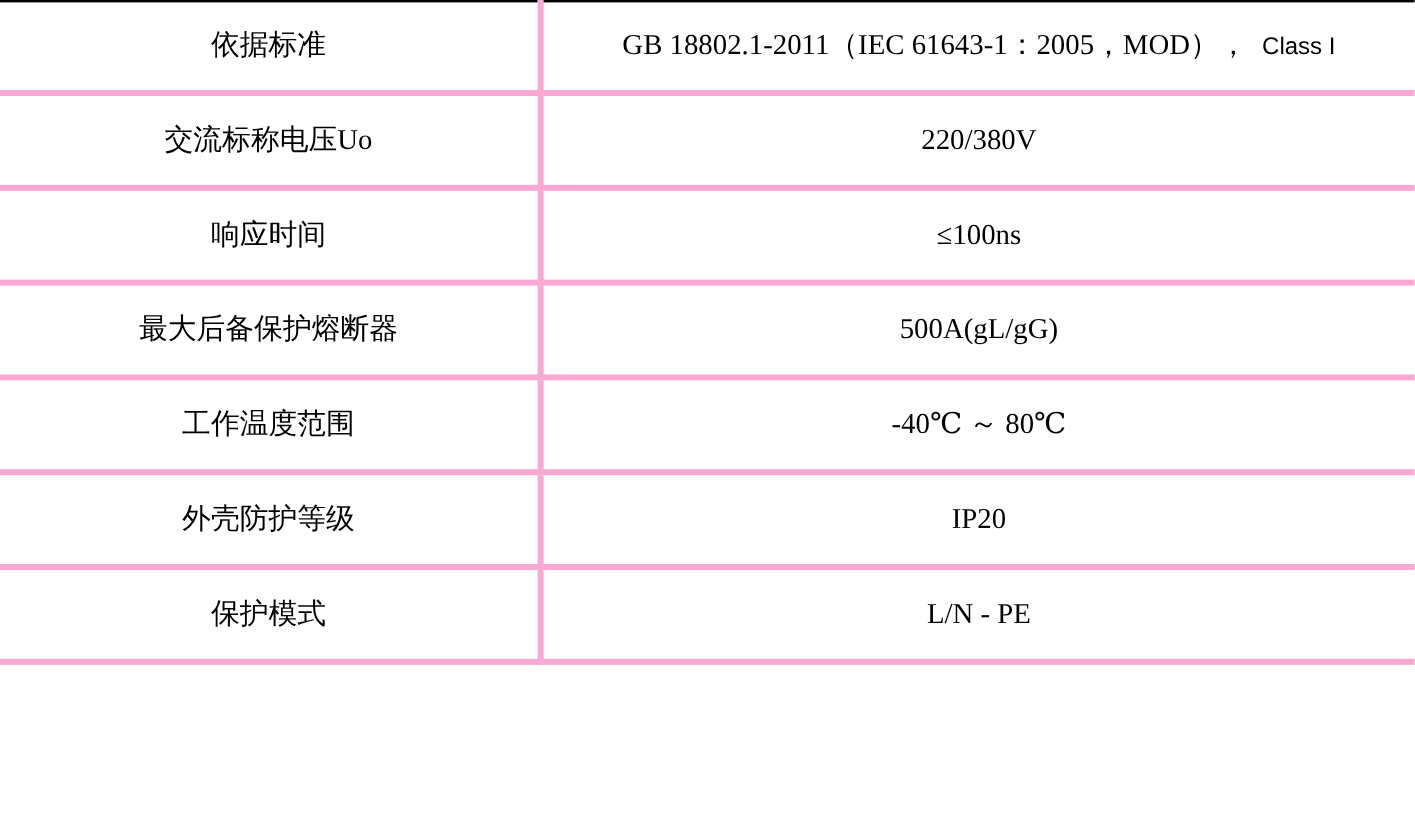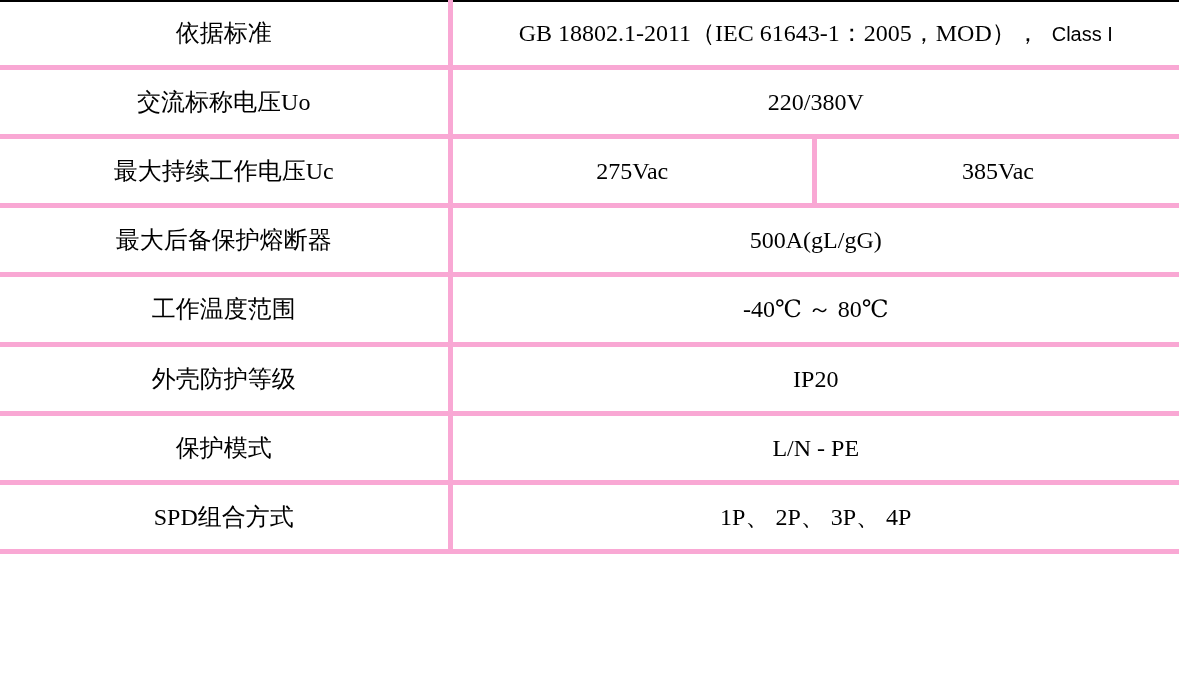--- a/index.html
+++ b/index.html
@@ -61,38 +61,33 @@
   <tbody>
     <tr>
       <td class="label-cell">依据标准</td>
       <td class="value-cell value-mixed" colspan="2"><span>GB 18802.1-2011（IEC 61643-1：2005，MOD），</span><span class="sans-tail">Class I</span></td>
     </tr>
     <tr>
       <td class="label-cell">交流标称电压Uo</td>
       <td class="value-cell" colspan="2">220/380V</td>
     </tr>
     <tr>
-      <td class="label-cell">最大持续工作电压Uc</td>
-      <td class="value-cell">275Vac</td>
-      <td class="value-cell">385Vac</td>
+      <td class="label-cell">响应时间</td>
+      <td class="value-cell" colspan="2">≤100ns</td>
     </tr>
     <tr>
       <td class="label-cell">最大后备保护熔断器</td>
       <td class="value-cell" colspan="2">500A(gL/gG)</td>
     </tr>
     <tr>
       <td class="label-cell">工作温度范围</td>
       <td class="value-cell" colspan="2">-40℃ ～ 80℃</td>
     </tr>
     <tr>
       <td class="label-cell">外壳防护等级</td>
       <td class="value-cell" colspan="2">IP20</td>
     </tr>
     <tr>
       <td class="label-cell">保护模式</td>
       <td class="value-cell" colspan="2">L/N - PE</td>
     </tr>
-    <tr>
-      <td class="label-cell">SPD组合方式</td>
-      <td class="value-cell" colspan="2">1P、 2P、 3P、 4P</td>
-    </tr>
   </tbody>
 </table>
 
 </body></html>

